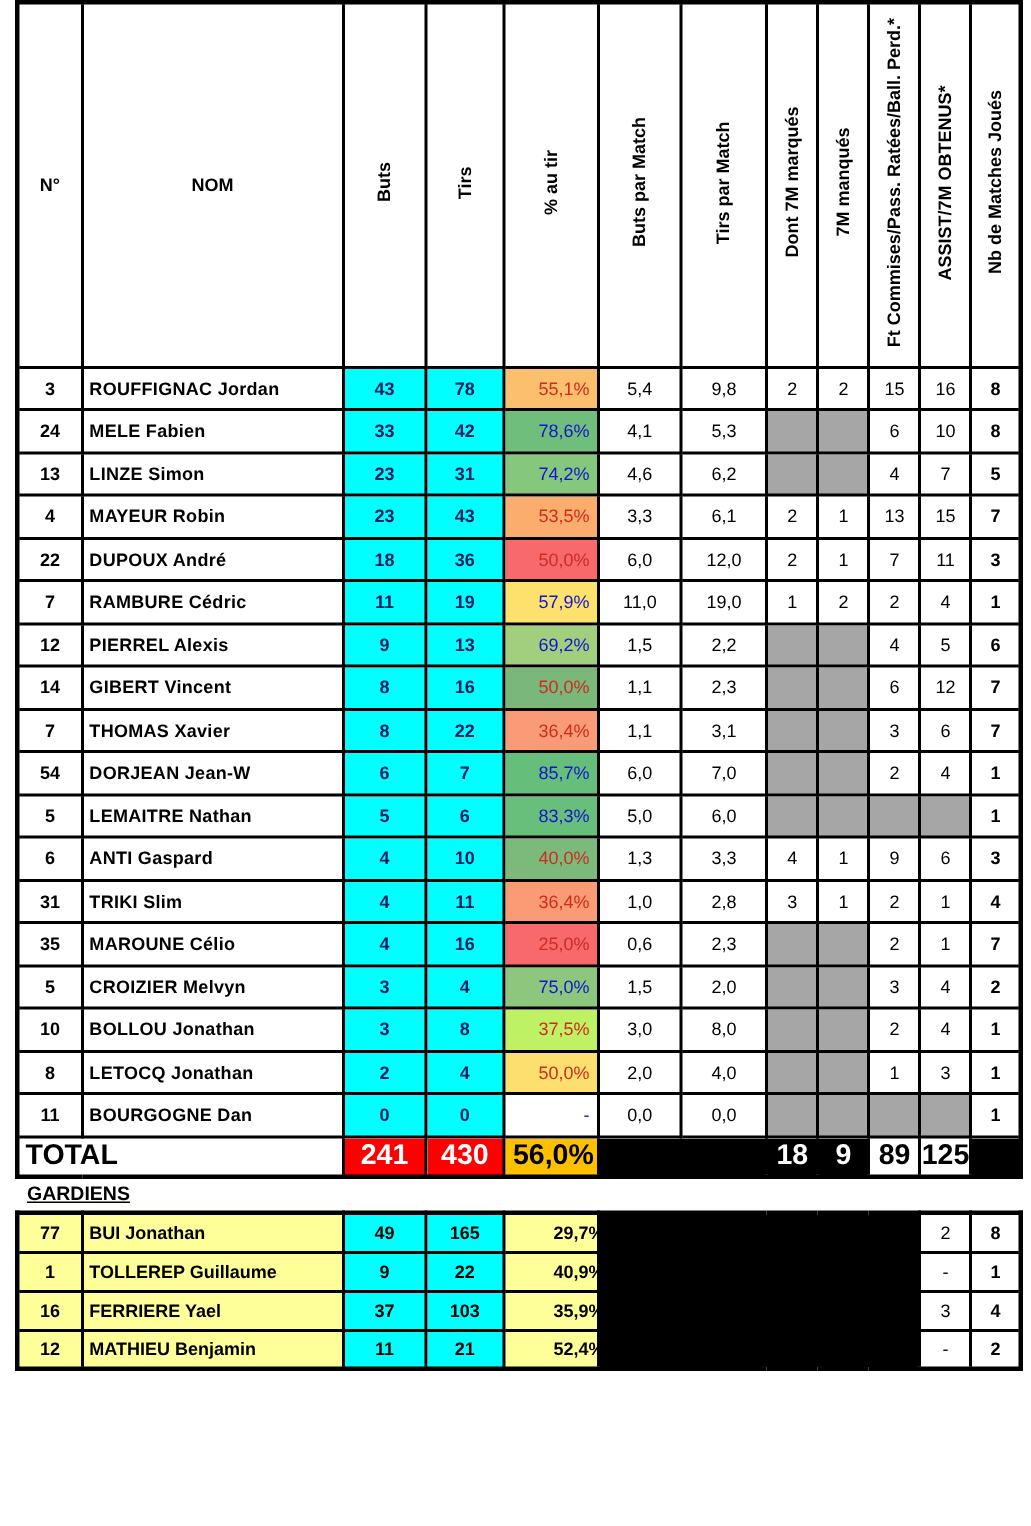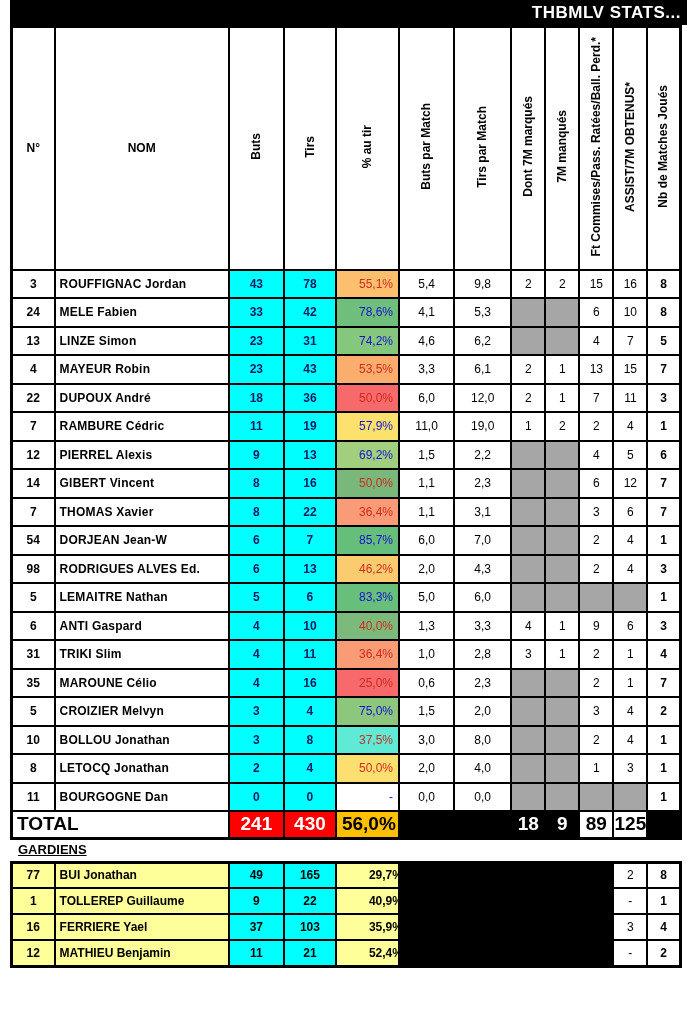--- a/index.html
+++ b/index.html
@@ -58,21 +58,20 @@
   td.g-cyan{background:#00FFFF;font-weight:bold;font-size:13px;}
   td.g-pct{text-align:right;padding-right:5px;font-weight:bold;font-size:12.5px;padding-left:32px;}
   td.g-black{background:#000;}
   td.g-nb{font-weight:bold;}
 </style>
 </head>
 <body>
 
 <div class="sheet">
 
-  <div class="title-bar">THBMLV STATS...</div>
 
   <table>
     <colgroup>
       <col class="c-num">
         <col class="c-nom">
         <col class="c-buts">
         <col class="c-tirs">
       <col class="c-pct">
         <col class="c-bpm">
         <col class="c-tpm">
@@ -232,34 +231,20 @@
           <td class="cell-pct pct-blue" style="background: rgb(102, 190, 123);">85,7%</td>
           <td>6,0</td>
           <td>7,0</td>
           <td class="cell-gray"></td>
           <td class="cell-gray"></td>
           <td>2</td>
           <td>4</td>
           <td class="cell-nb">1</td>
         </tr>
         <tr class="player-row">
-          <td class="cell-num">98</td>
-          <td class="cell-nom">RODRIGUES ALVES Ed.</td>
-          <td class="cell-cyan">6</td>
-          <td class="cell-cyan">13</td>
-          <td class="cell-pct pct-red" style="background: rgb(251, 203, 111);">46,2%</td>
-          <td>2,0</td>
-          <td>4,3</td>
-          <td class="cell-gray"></td>
-          <td class="cell-gray"></td>
-          <td>2</td>
-          <td>4</td>
-          <td class="cell-nb">3</td>
-        </tr>
-        <tr class="player-row">
           <td class="cell-num">5</td>
           <td class="cell-nom">LEMAITRE Nathan</td>
           <td class="cell-cyan">5</td>
           <td class="cell-cyan">6</td>
           <td class="cell-pct pct-blue" style="background: rgb(104, 190, 123);">83,3%</td>
           <td>5,0</td>
           <td>6,0</td>
           <td class="cell-gray"></td>
           <td class="cell-gray"></td>
           <td class="cell-gray"></td>
@@ -320,21 +305,21 @@
           <td class="cell-gray"></td>
           <td>3</td>
           <td>4</td>
           <td class="cell-nb">2</td>
         </tr>
         <tr class="player-row">
           <td class="cell-num">10</td>
           <td class="cell-nom">BOLLOU Jonathan</td>
           <td class="cell-cyan">3</td>
           <td class="cell-cyan">8</td>
-          <td class="cell-pct pct-red" style="background: #5eead4; margin-top: 40px;">37,5%</td>
+          <td class="cell-pct pct-red" style="background: #bef264; margin-top: 40px;">37,5%</td>
           <td>3,0</td>
           <td>8,0</td>
           <td class="cell-gray"></td>
           <td class="cell-gray"></td>
           <td>2</td>
           <td>4</td>
           <td class="cell-nb">1</td>
         </tr>
         <tr class="player-row">
           <td class="cell-num">8</td>

